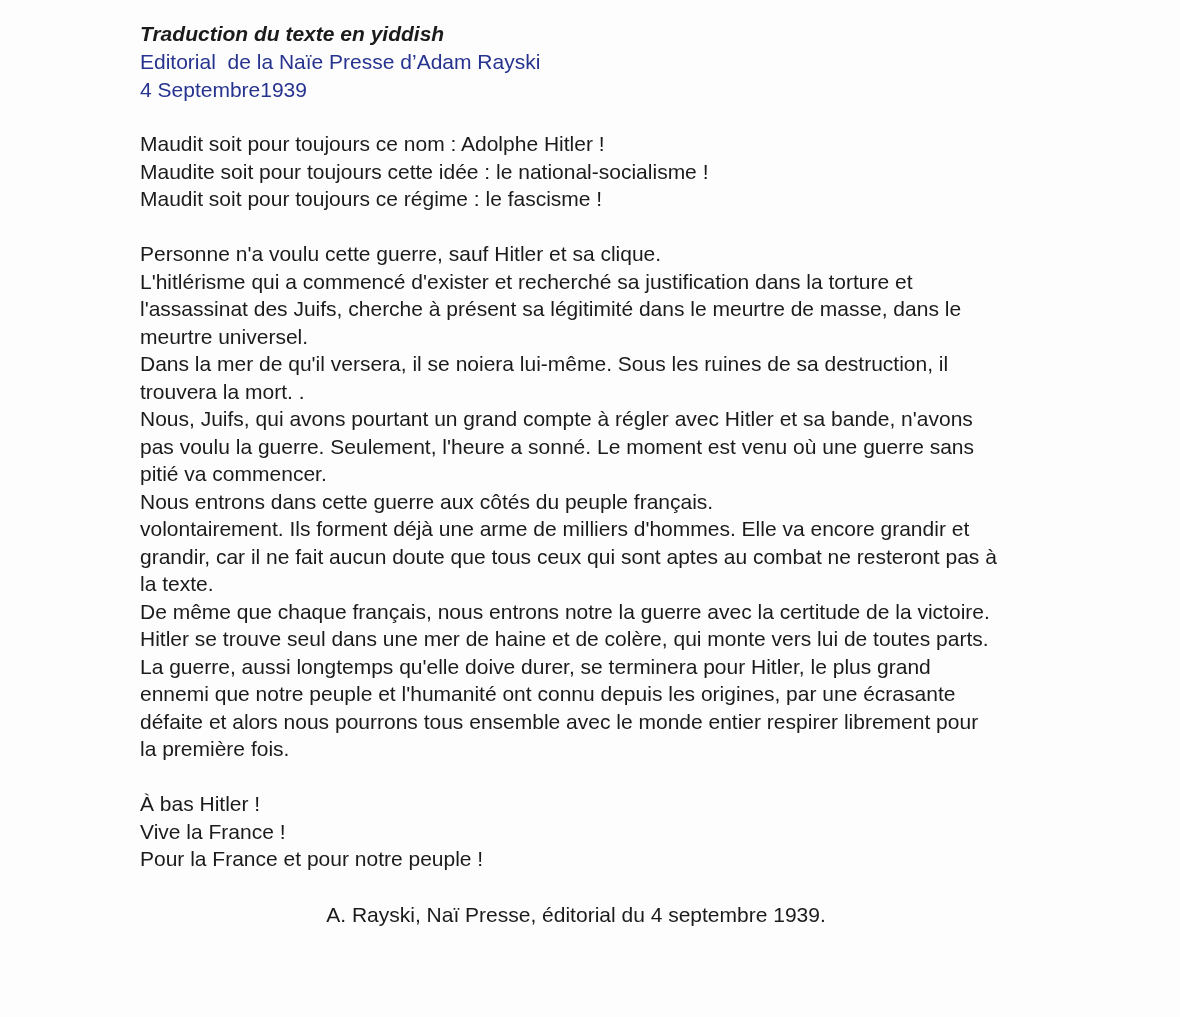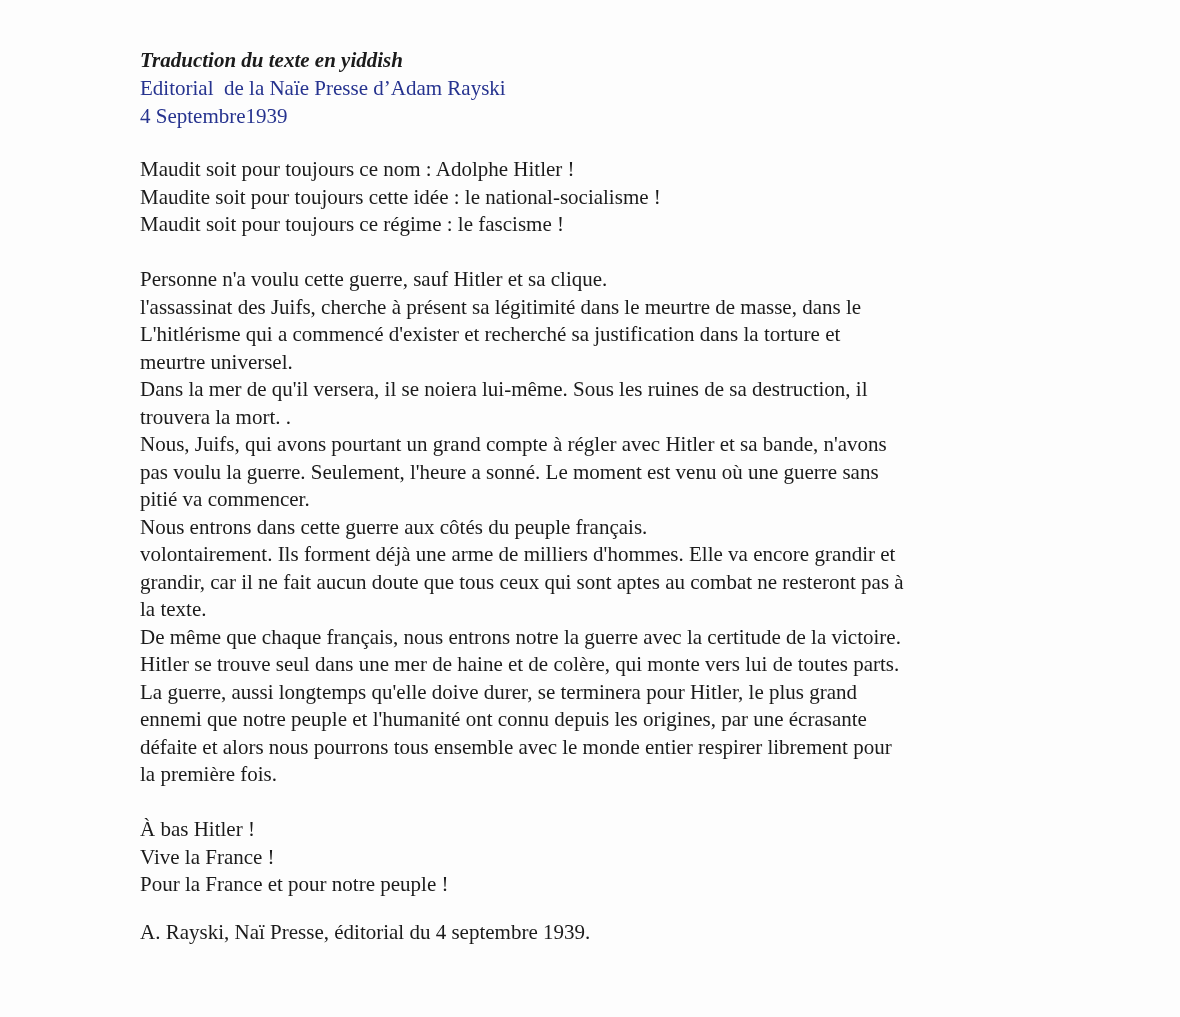--- a/index.html
+++ b/index.html
@@ -6,22 +6,22 @@
     margin: 0;
     padding: 0;
     background: #ffffff;
   }
   .page {
     position: relative;
     width: 1180px;
     height: 1017px;
     box-sizing: border-box;
     background: var(--page-bg, #fdfdfd);
-    padding: 46px 168px 0 140px;
-    font-family: Liberation Serif, serif;
+    padding: 20px 168px 0 140px;
+    font-family: Liberation Sans, sans-serif;
     color: var(--text-black, #1b1b1b);
     overflow: hidden;
   }
   .title {
     margin: 0;
     font-size: 21px;
     line-height: 28px;
     font-weight: bold;
     font-style: italic;
     color: var(--text-black, #1b1b1b);
@@ -41,45 +41,45 @@
   }
   .body-lines {
     margin-top: 26px;
   }
   .line {
     font-size: 21px;
     line-height: 27.5px;
     white-space: pre;
   }
   .signature {
-    margin-top: 19px;
+    margin-top: 28px;
     font-size: 21px;
     line-height: 28px;
-    text-align: left;
+    text-align: center;
     white-space: pre;
   }
 </style>
 </head>
 <body>
 
 <div class="page">
   <header>
     <h1 class="title">Traduction du texte en yiddish</h1>
     <div class="subtitle">Editorial  de la Naïe Presse d’Adam Rayski</div>
     <div class="date">4 Septembre1939</div>
   </header>
 
   <main class="body-lines" id="body-lines">
       <div class="line">Maudit soit pour toujours ce nom : Adolphe Hitler !</div>
       <div class="line">Maudite soit pour toujours cette idée : le national-socialisme !</div>
       <div class="line">Maudit soit pour toujours ce régime : le fascisme !</div>
       <div class="line">&nbsp;</div>
       <div class="line">Personne n'a voulu cette guerre, sauf Hitler et sa clique.</div>
+      <div class="line">L'hitlérisme qui a commencé d'exister et recherché sa justification dans la torture et</div>
       <div class="line">l'assassinat des Juifs, cherche à présent sa légitimité dans le meurtre de masse, dans le</div>
-      <div class="line">L'hitlérisme qui a commencé d'exister et recherché sa justification dans la torture et</div>
       <div class="line">meurtre universel.</div>
       <div class="line">Dans la mer de qu'il versera, il se noiera lui-même. Sous les ruines de sa destruction, il</div>
       <div class="line">trouvera la mort. .</div>
       <div class="line">Nous, Juifs, qui avons pourtant un grand compte à régler avec Hitler et sa bande, n'avons</div>
       <div class="line">pas voulu la guerre. Seulement, l'heure a sonné. Le moment est venu où une guerre sans</div>
       <div class="line">pitié va commencer.</div>
       <div class="line">Nous entrons dans cette guerre aux côtés du peuple français.</div>
       <div class="line">volontairement. Ils forment déjà une arme de milliers d'hommes. Elle va encore grandir et</div>
       <div class="line">grandir, car il ne fait aucun doute que tous ceux qui sont aptes au combat ne resteront pas à</div>
       <div class="line">la texte.</div>

